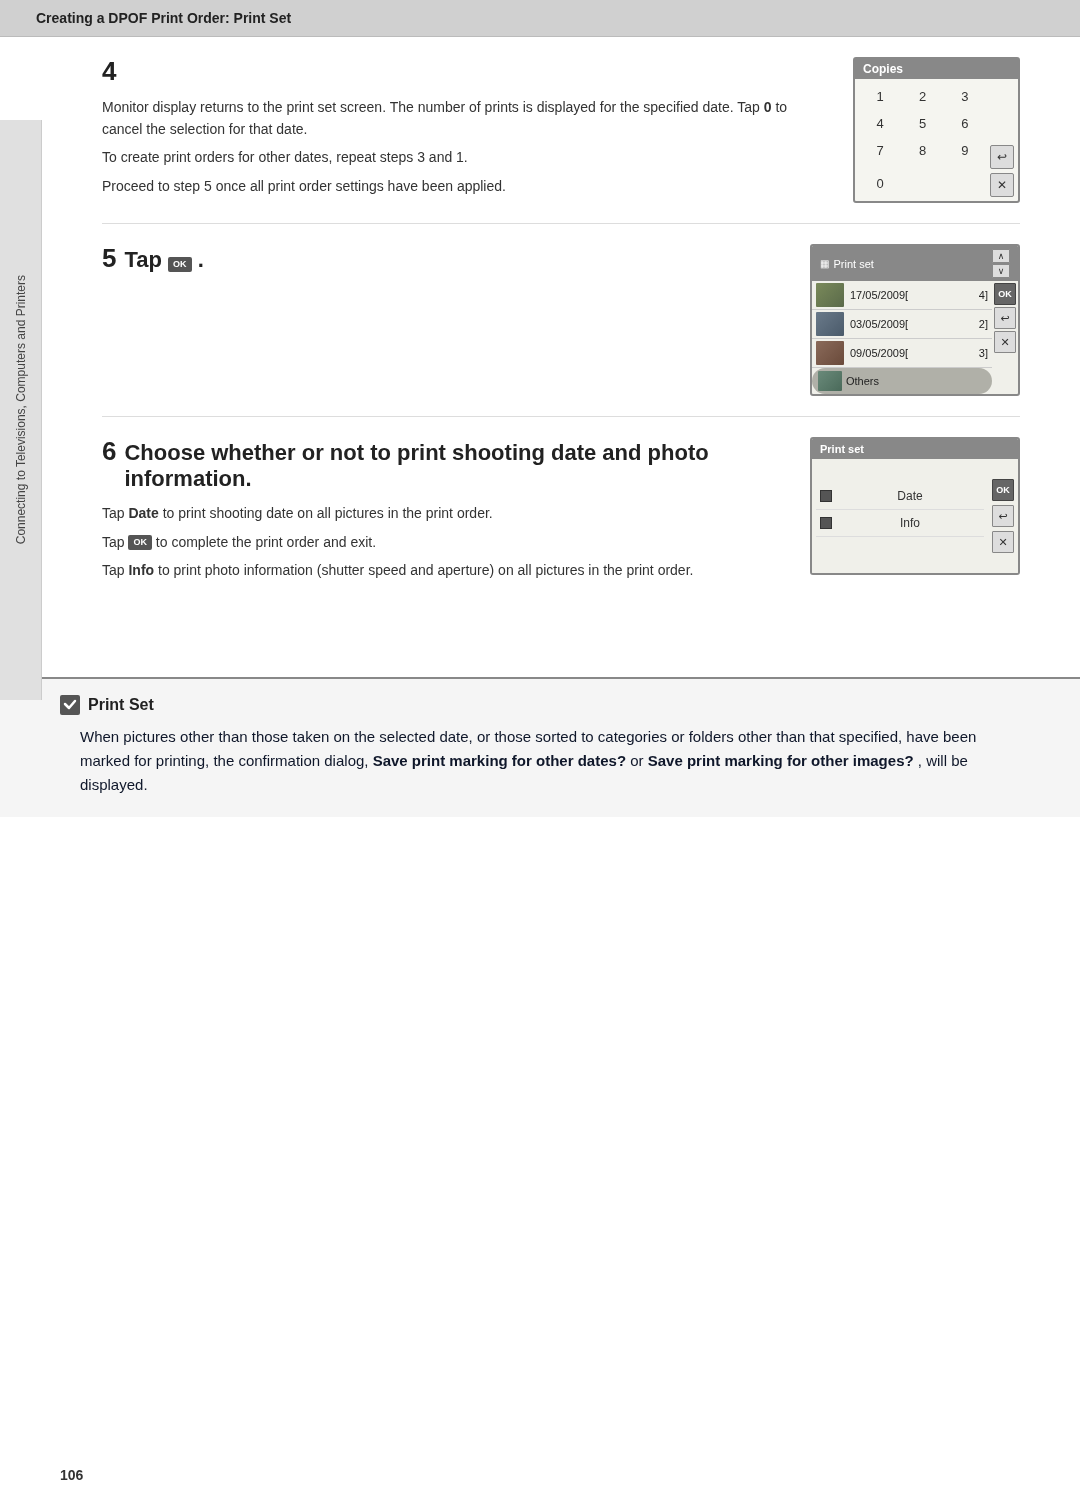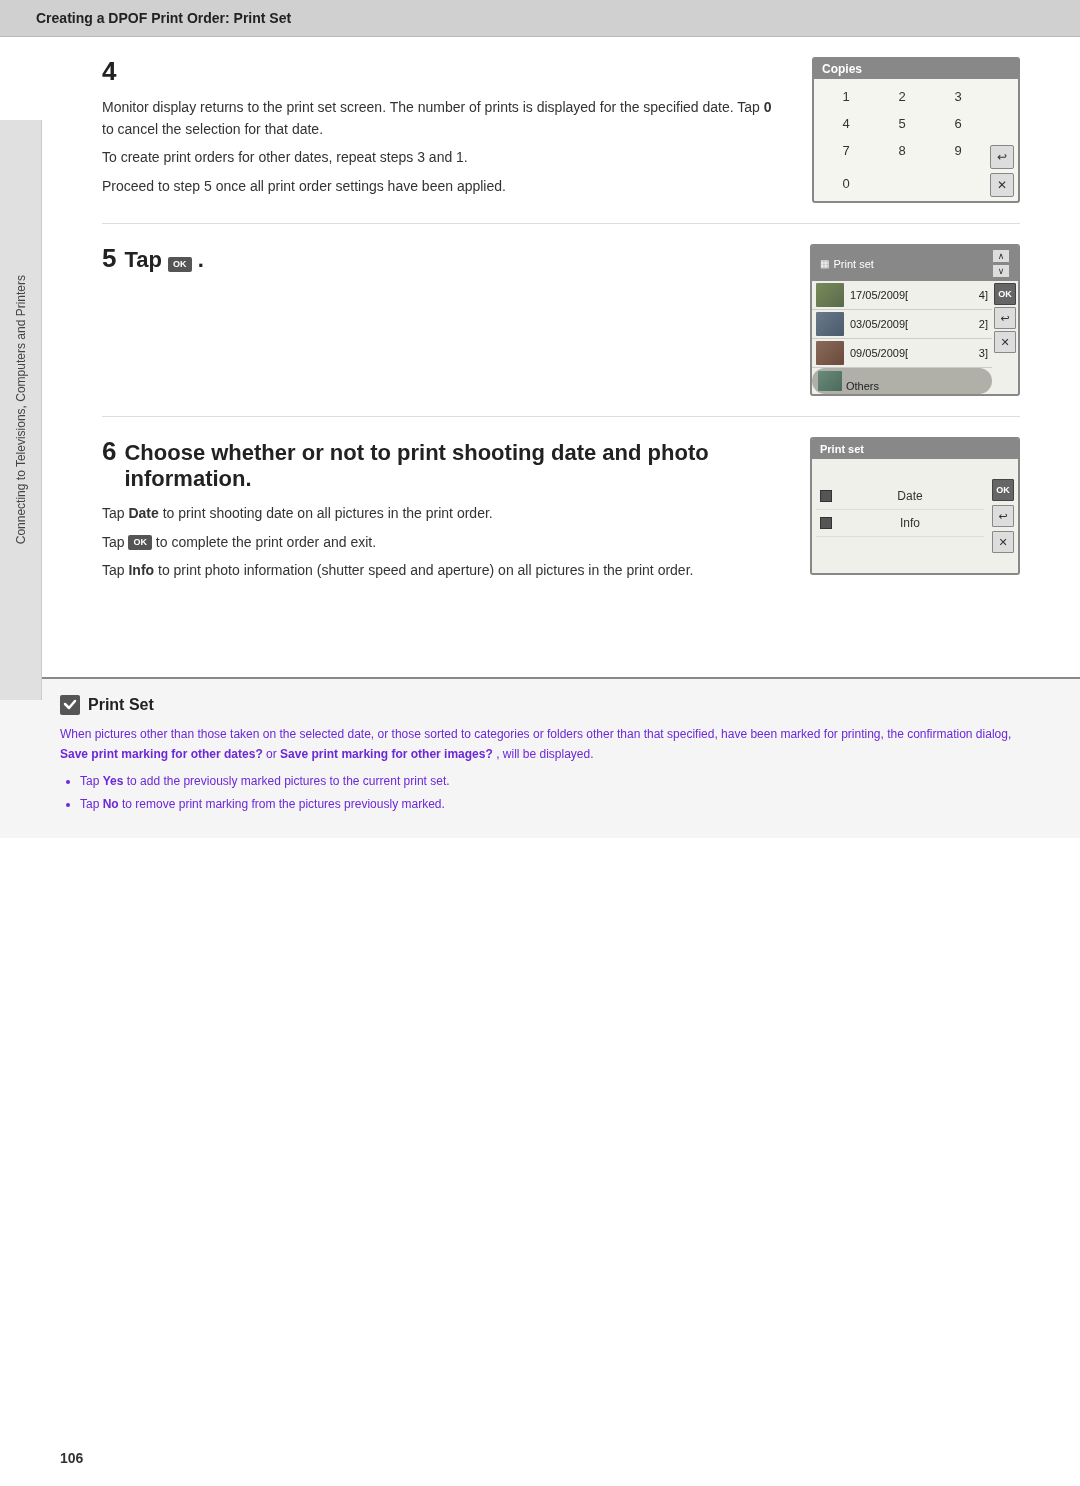--- a/index.html
+++ b/index.html
@@ -90,21 +90,21 @@
     }
 
     .step-body p {
       margin-bottom: 6px;
     }
 
     .bold { font-weight: bold; }
 
     
     .screen-copies {
-      width: 208px;
+      width: 167px;
       border: 2px solid #888;
       background: #f5f5f0;
       border-radius: 3px;
       font-size: 12px;
     }
 
     .screen-header {
       background: #888;
       color: #fff;
       padding: 3px 8px;
@@ -244,21 +244,21 @@
       font-size: 9px;
       border-color: #444;
     }
 
     .ps-others-row {
       background: #b0b0a8;
       padding: 2px 4px;
       font-size: 11px;
       color: #222;
       display: flex;
-      align-items: flex-end;
+      align-items: center;
       border-radius: 13px;
     }
 
     .ps-others-text {
       flex: 1;
     }
 
     .ps-body {
       display: flex;
     }
@@ -372,38 +372,39 @@
       color: #fff;
       font-size: 12px;
       font-weight: bold;
       display: flex;
       align-items: center;
       justify-content: center;
       border-radius: 2px;
     }
 
     .note-body {
-      font-size: 12px;
-      color: #6d28d9;
+      font-size: 15px;
+      color: #0f172a;
       line-height: 1.6;
+      margin-left: 20px;
     }
 
     .note-body ul {
       margin-top: 8px;
       padding-left: 20px;
     }
 
     .note-body li {
       margin-bottom: 4px;
     }
 
     
     .page-number {
       position: absolute;
-      bottom: 20px;
+      bottom: 3px;
       left: 60px;
       font-size: 14px;
       font-weight: bold;
       color: #333;
     }
 
     .step-inline-ok {
       display: inline-block;
       border: 2px solid #555;
       background: #555;
@@ -601,28 +602,16 @@
   </div>
   <div class="note-body">
     <p>
       <span>When pictures other than those taken on the selected date, or those sorted to categories or folders other than that specified, have been marked for printing, the confirmation dialog,</span>
       <span> </span>
       <span class="bold">Save print marking for other dates?</span>
       <span> or </span>
       <span class="bold">Save print marking for other images?</span>
       <span>, will be displayed.</span>
     </p>
-    <ul>
-      <li>
-        <span>Tap </span>
-        <span class="bold">Yes</span>
-        <span>to add the previously marked pictures to the current print set.</span>
-      </li>
-      <li>
-        <span>Tap </span>
-        <span class="bold">No</span>
-        <span>to remove print marking from the pictures previously marked.</span>
-      </li>
-    </ul>
   </div>
 </div>
 
 <div class="page-number">106</div>
 
 </body></html>

